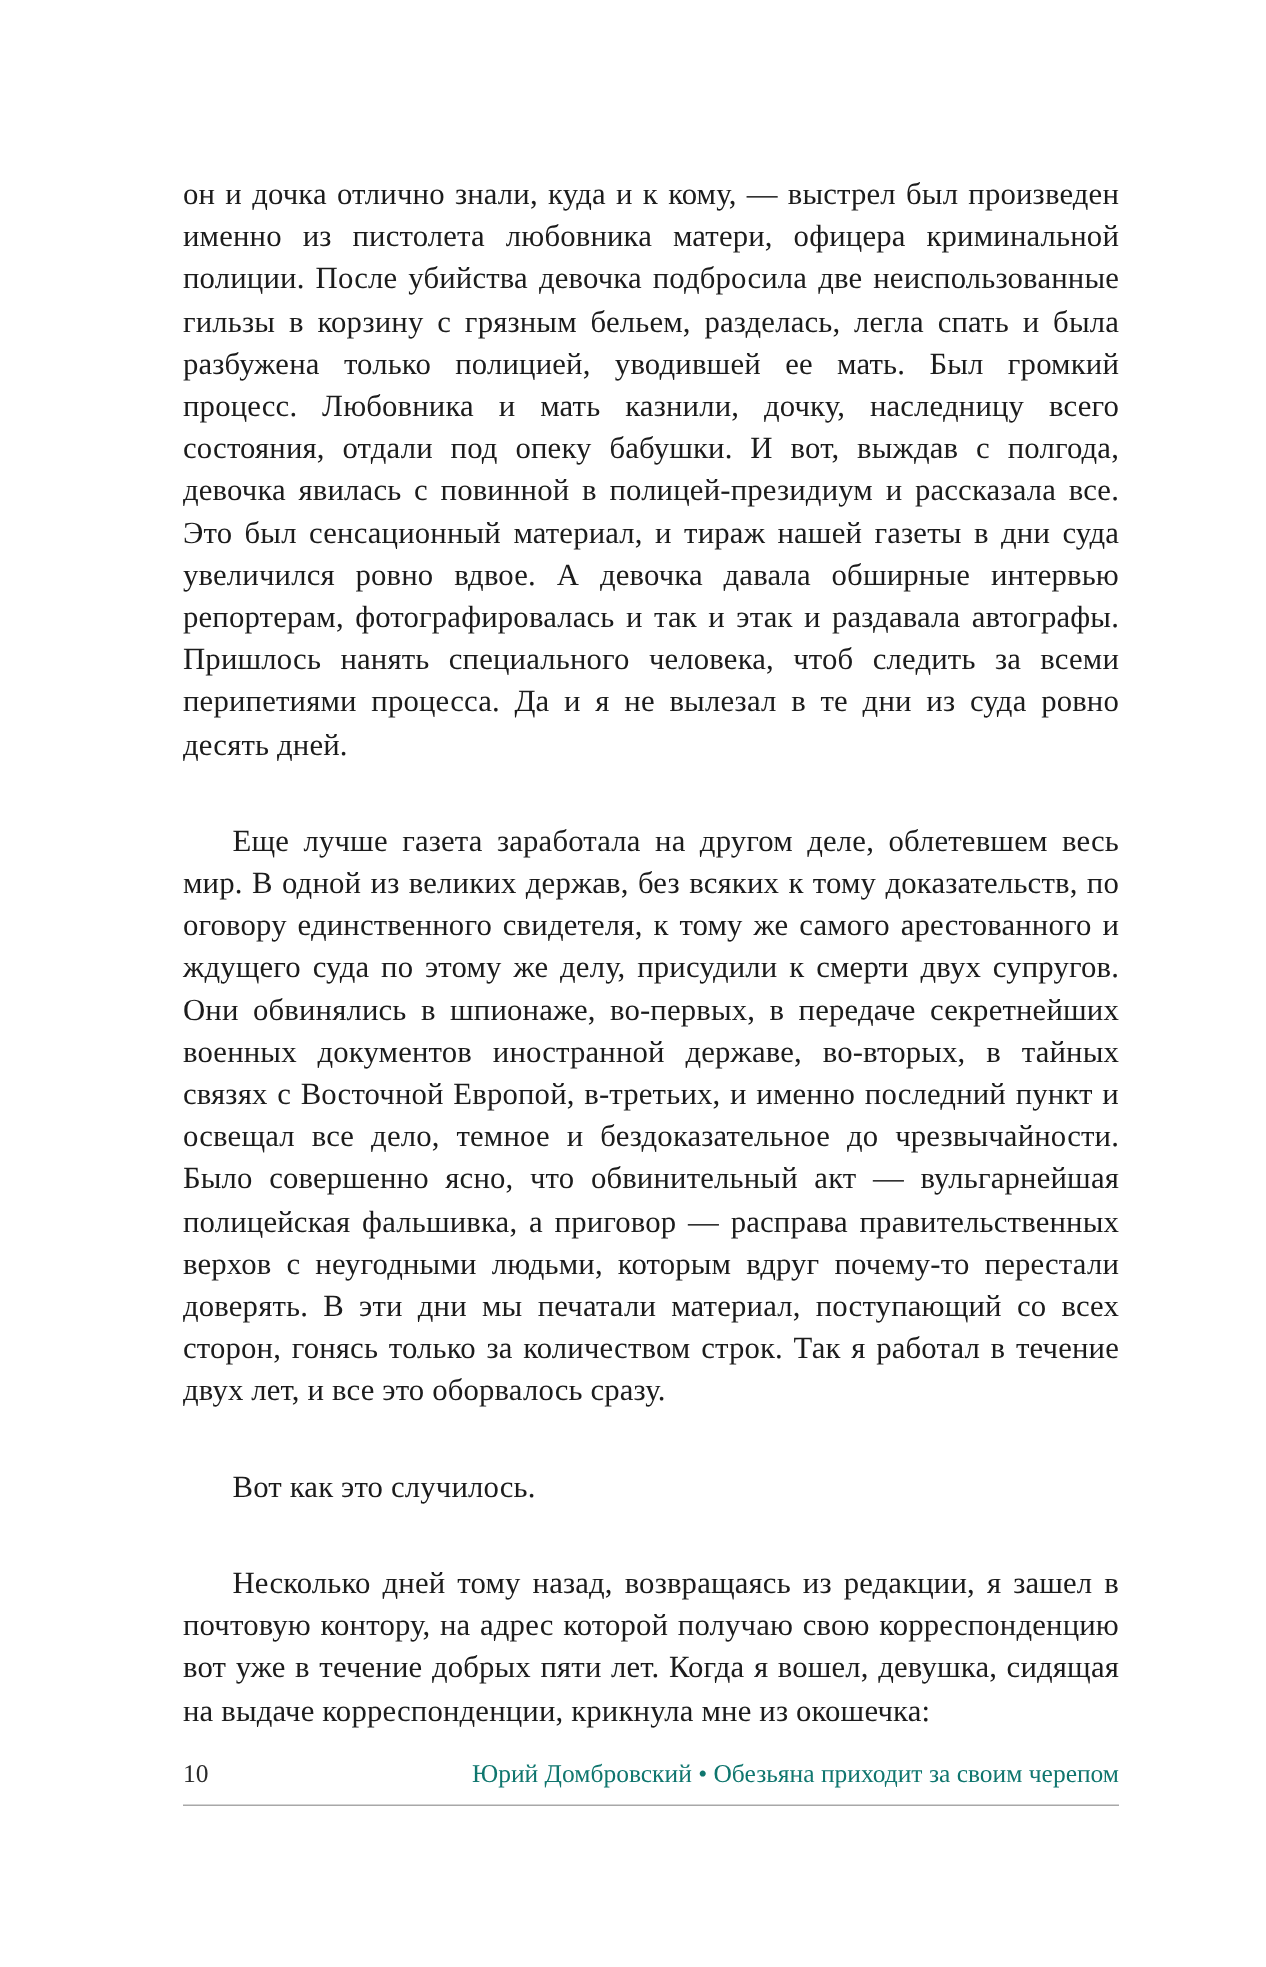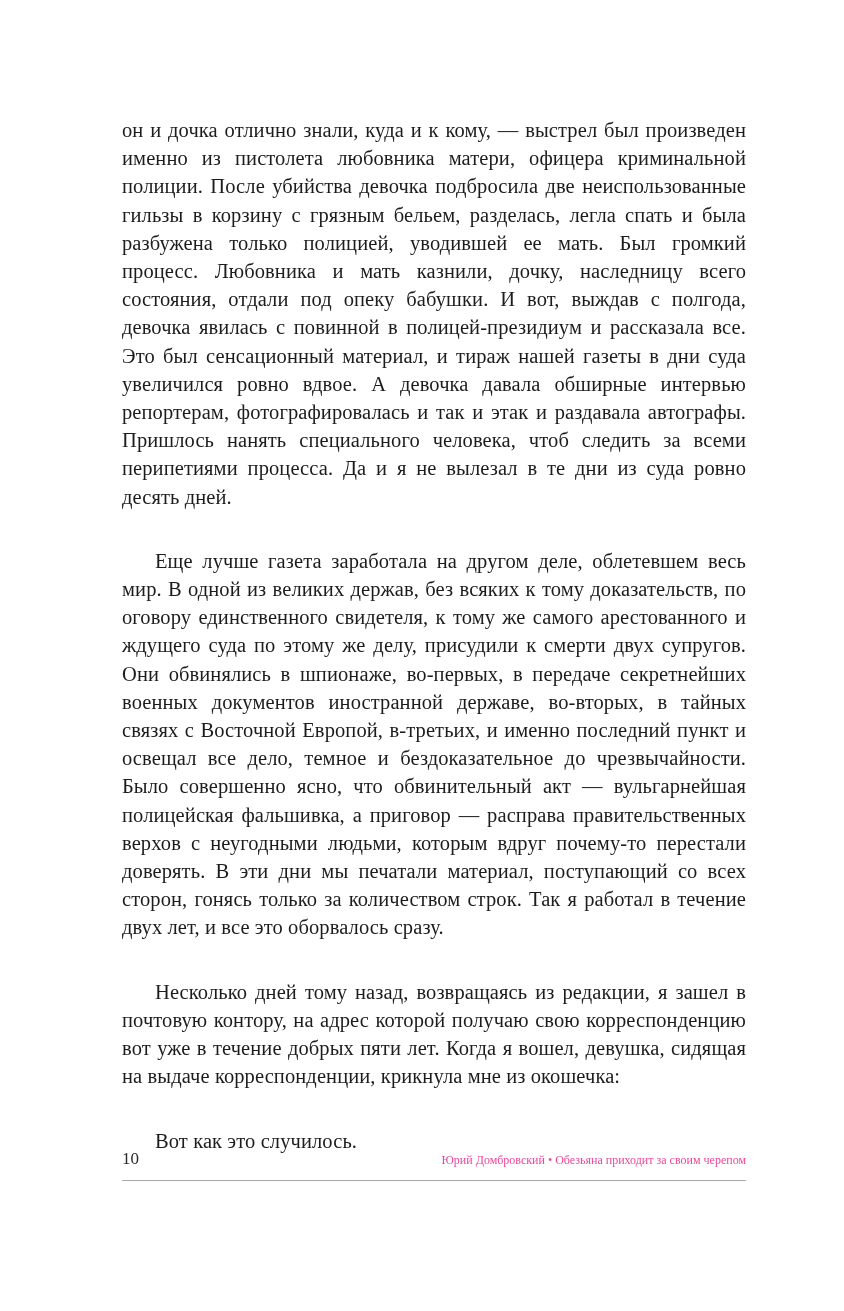--- a/index.html
+++ b/index.html
@@ -33,61 +33,61 @@
     -webkit-hyphens: auto;
     letter-spacing: 0.1px;
   }
 
   .para { margin: 0; }
   .para.indent { text-indent: 33px; margin-top: 36px; }
   .para.no-indent { text-indent: 0; }
 
   .page-footer {
     position: absolute;
-    top: 1148px;
+    top: 1172px;
     left: 122px;
     width: 624px;
   }
 
   .footer-row {
     display: flex;
     justify-content: space-between;
     align-items: baseline;
     color: #2a2a2a;
     font-size: 17px;
     line-height: 22px;
   }
 
   .page-number {
     font-size: 17px;
     color: #2a2a2a;
   }
 
   .running-title {
-    font-size: 12px;
-    color: #ec4899;
+    font-size: 17px;
+    color: #0f766e;
   }
 
   .footer-rule {
     margin-top: 9px;
     height: 1px;
     background: #a8a8a8;
     width: 100%;
   }
 </style>
 </head>
 <body>
 
 <div class="book-page">
 
   <main class="text-block">
     <p class="para no-indent">он и дочка отлично знали, куда и к кому, — выстрел был произведен именно из пистолета любовника матери, офицера криминальной полиции. После убийства девочка подбросила две неиспользованные гильзы в корзину с грязным бельем, разделась, легла спать и была разбужена только полицией, уводившей ее мать. Был громкий процесс. Любовника и мать казнили, дочку, наследницу всего состояния, отдали под опеку бабушки. И вот, выждав с полгода, девочка явилась с повинной в полицей-президиум и рассказала все. Это был сенсационный материал, и тираж нашей газеты в дни суда увеличился ровно вдвое. А девочка давала обширные интервью репортерам, фотографировалась и так и этак и раздавала автографы. Пришлось нанять специального человека, чтоб следить за всеми перипетиями процесса. Да и я не вылезал в те дни из суда ровно десять дней.</p>
     <p class="para indent">Еще лучше газета заработала на другом деле, облетевшем весь мир. В одной из великих держав, без всяких к тому доказательств, по оговору единственного свидетеля, к тому же самого арестованного и ждущего суда по этому же делу, присудили к смерти двух супругов. Они обвинялись в шпионаже, во-первых, в передаче секретнейших военных документов иностранной державе, во-вторых, в тайных связях с Восточной Европой, в-третьих, и именно последний пункт и освещал все дело, темное и бездоказательное до чрезвычайности. Было совершенно ясно, что обвинительный акт — вульгарнейшая полицейская фальшивка, а приговор — расправа правительственных верхов с неугодными людьми, которым вдруг почему-то перестали доверять. В эти дни мы печатали материал, поступающий со всех сторон, гонясь только за количеством строк. Так я работал в течение двух лет, и все это оборвалось сразу.</p>
+    <p class="para indent">Вот как это случилось.</p>
     <p class="para indent">Несколько дней тому назад, возвращаясь из редакции, я зашел в почтовую контору, на адрес которой получаю свою корреспонденцию вот уже в течение добрых пяти лет. Когда я вошел, девушка, сидящая на выдаче корреспонденции, крикнула мне из окошечка:</p>
-    <p class="para indent">Вот как это случилось.</p>
   </main>
 
   <footer class="page-footer">
     <div class="footer-row">
       <span class="page-number">10</span>
       <span class="running-title">Юрий Домбровский • Обезьяна приходит за своим черепом</span>
     </div>
     <div class="footer-rule"></div>
   </footer>
 

